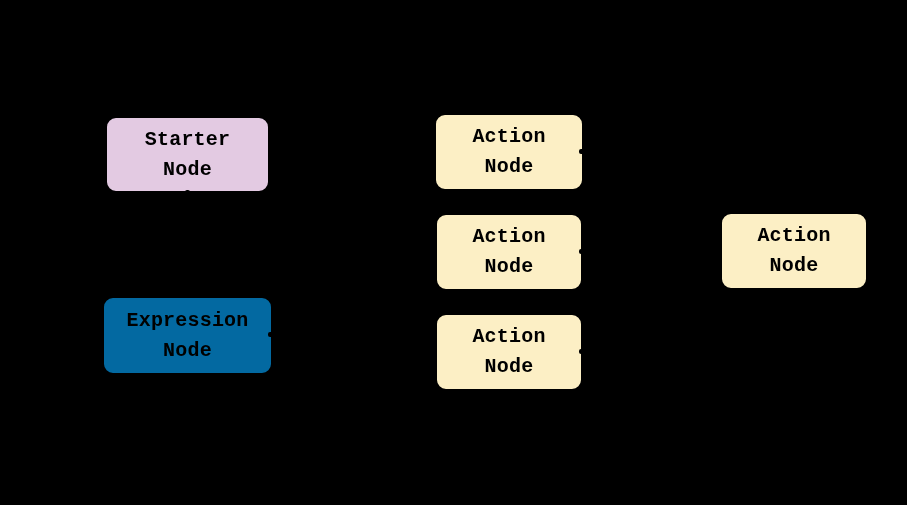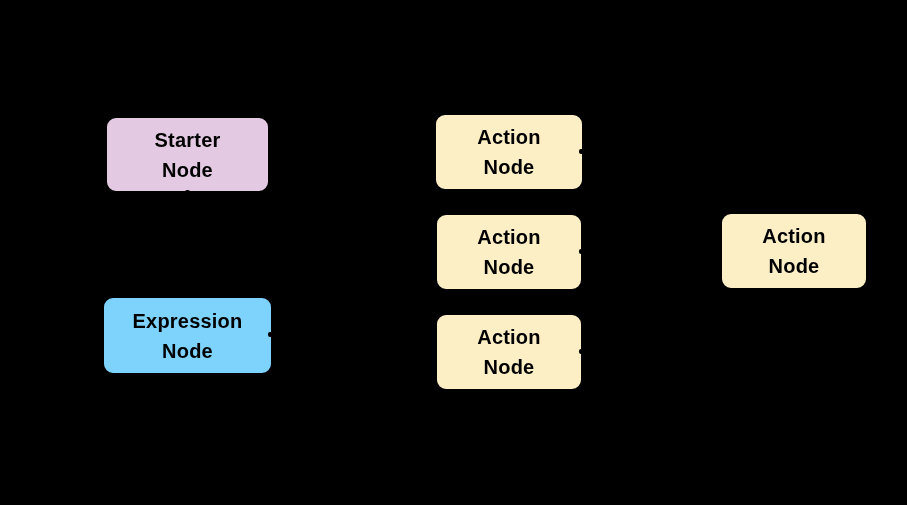--- a/index.html
+++ b/index.html
@@ -6,21 +6,21 @@
     margin: 0;
     padding: 0;
     background: #000000;
   }
   .canvas {
     position: relative;
     width: 907px;
     height: 505px;
     background: #000000;
     overflow: hidden;
-    font-family: Liberation Sans, sans-serif;
+    font-family: Liberation Mono, monospace;
   }
   .node {
     position: absolute;
     box-sizing: border-box;
     border-radius: 11px;
     border: 2px solid #000000;
     display: flex;
     flex-direction: column;
     align-items: center;
     justify-content: center;
@@ -79,21 +79,21 @@
   <div class="node node-action-3" style="background-color: rgb(252, 239, 197);">
     <span class="line">Action</span>
     <span class="line">Node</span>
   </div>
 
   <div class="node node-action-4" style="background-color: rgb(252, 239, 197);">
     <span class="line">Action</span>
     <span class="line">Node</span>
   </div>
 
-  <div class="node node-expression" style="background-color: #7dd3fc;">
+  <div class="node node-expression" style="background-color: #0369a1;">
     <span class="line">Expression</span>
     <span class="line">Node</span>
   </div>
 
   <div class="dot dot-starter-bottom"></div>
   <div class="dot dot-action1-right"></div>
   <div class="dot dot-action2-right"></div>
   <div class="dot dot-action3-right"></div>
   <div class="dot dot-expression-right"></div>
   <div class="dot dot-expression-top"></div>

